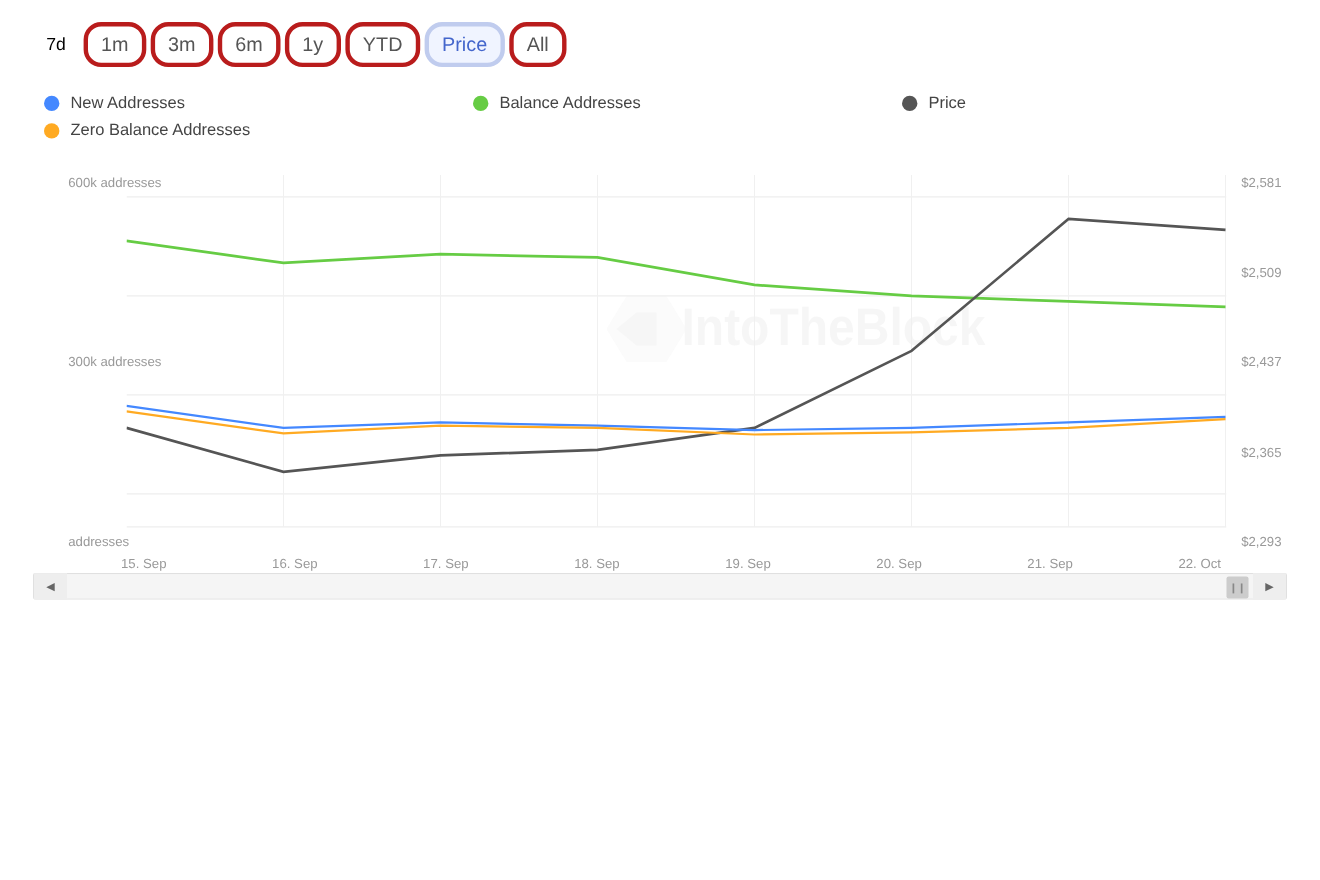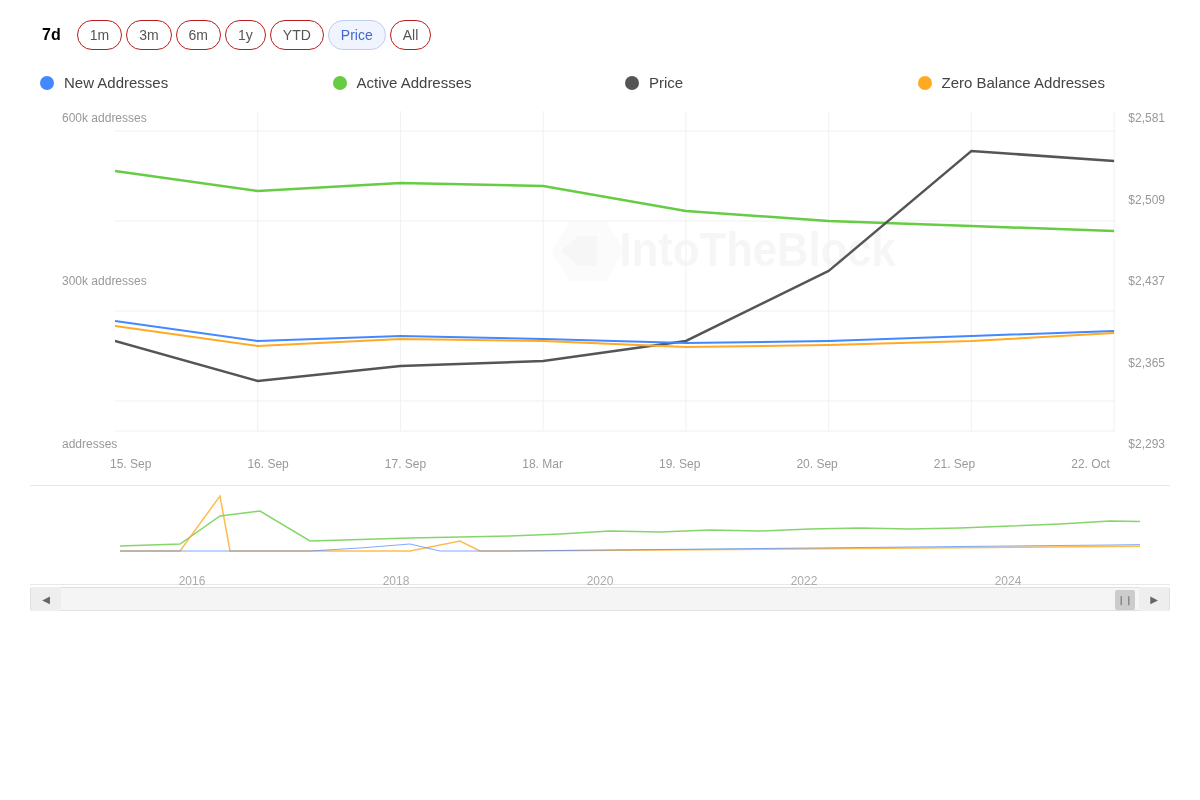--- a/index.html
+++ b/index.html
@@ -18,44 +18,44 @@
     }
     
     .time-range {
       display: flex;
       align-items: center;
       gap: 4px;
       margin-bottom: 24px;
     }
     .time-btn {
       padding: 6px 12px;
-      border: 1px solid #b91c1c;
+      border: 4px solid #b91c1c;
       border-radius: 16px;
       background: #fff;
-      font-size: 14px;
+      font-size: 18px;
       color: #555;
       cursor: pointer;
     }
     .time-btn.active {
-      font-weight: 700;
+      font-weight: 400;
       font-size: 16px;
       color: #000;
       border: none;
     }
     .time-btn.custom {
       background: #f0f4ff;
       color: #4466cc;
       border-color: #c0ccee;
     }
     
     .legend {
       display: grid;
-      grid-template-columns: 1fr 1fr 1fr 1fr;
+      grid-template-columns: 1fr 1fr 1fr;
       gap: 8px 40px;
-      margin-bottom: 20px;
+      margin-bottom: 32px;
       padding-left: 10px;
     }
     .legend-item {
       display: flex;
       align-items: center;
       gap: 10px;
       font-size: 15px;
       color: #444;
     }
     .legend-dot {
@@ -188,21 +188,21 @@
     <button class="time-btn">All</button>
   </div>
 
   <div class="legend">
     <div class="legend-item">
       <div class="legend-dot" style="background:#4488ff;"></div>
       <span>New Addresses</span>
     </div>
     <div class="legend-item">
       <div class="legend-dot" style="background:#66cc44;"></div>
-      <span>Active Addresses</span>
+      <span>Balance Addresses</span>
     </div>
     <div class="legend-item">
       <div class="legend-dot" style="background:#555555;"></div>
       <span>Price</span>
     </div>
     <div class="legend-item">
       <div class="legend-dot" style="background:#ffaa22;"></div>
       <span>Zero Balance Addresses</span>
     </div>
   </div>
@@ -255,50 +255,27 @@
 
         <polyline points="0,215 157,235 314,228 471,230 628,236 785,234 942,230 1099,222" fill="none" stroke="#ffaa22" stroke-width="2"></polyline>
 
       </svg>
     </div>
 
     <div class="x-axis">
       <span>15. Sep</span>
       <span>16. Sep</span>
       <span>17. Sep</span>
-      <span>18. Mar</span>
+      <span>18. Sep</span>
       <span>19. Sep</span>
       <span>20. Sep</span>
       <span>21. Sep</span>
       <span>22. Oct</span>
     </div>
 
-    <div class="mini-chart-section" style="margin-top:14px;">
-      <svg width="100%" height="80" style="padding:0 30px;">
-
-        <polyline points="60,60 120,58 160,30 200,25 250,55 350,52 450,50 500,48 550,45 600,46 650,44 700,45 750,43 800,42 850,43 900,42 950,40 1000,38 1050,35 1100,36 1130,38" fill="none" stroke="#66cc44" stroke-width="1.5" opacity="0.8"></polyline>
-
-        <polyline points="60,65 120,65 160,10 170,65 200,65 250,65 350,65 400,55 420,65 450,65 1130,60" fill="none" stroke="#ffaa22" stroke-width="1.5" opacity="0.8"></polyline>
-
-        <polyline points="60,65 120,65 160,65 200,65 250,65 300,62 350,58 380,65 450,65 550,64 650,63 750,62 850,61 950,60 1050,59 1130,58" fill="none" stroke="#4488ff" stroke-width="1" opacity="0.7"></polyline>
-
-        <rect x="1110" y="5" width="18" height="70" fill="#bbb" rx="2" opacity="0.7"></rect>
-        <line x1="1115" y1="35" x2="1123" y2="35" stroke="#888" stroke-width="1.5"></line>
-        <line x1="1115" y1="40" x2="1123" y2="40" stroke="#888" stroke-width="1.5"></line>
-      </svg>
-
-      
-      <div class="mini-chart-years">
-        <span>2016</span>
-        <span>2018</span>
-        <span>2020</span>
-        <span>2022</span>
-        <span>2024</span>
-      </div>
-    </div>
 
     <div class="scroll-bar">
       <div class="scroll-arrow">◀</div>
       <div class="scroll-track">
         <div class="scroll-thumb">❙❙</div>
       </div>
       <div class="scroll-arrow">▶</div>
     </div>
 
   </div>

